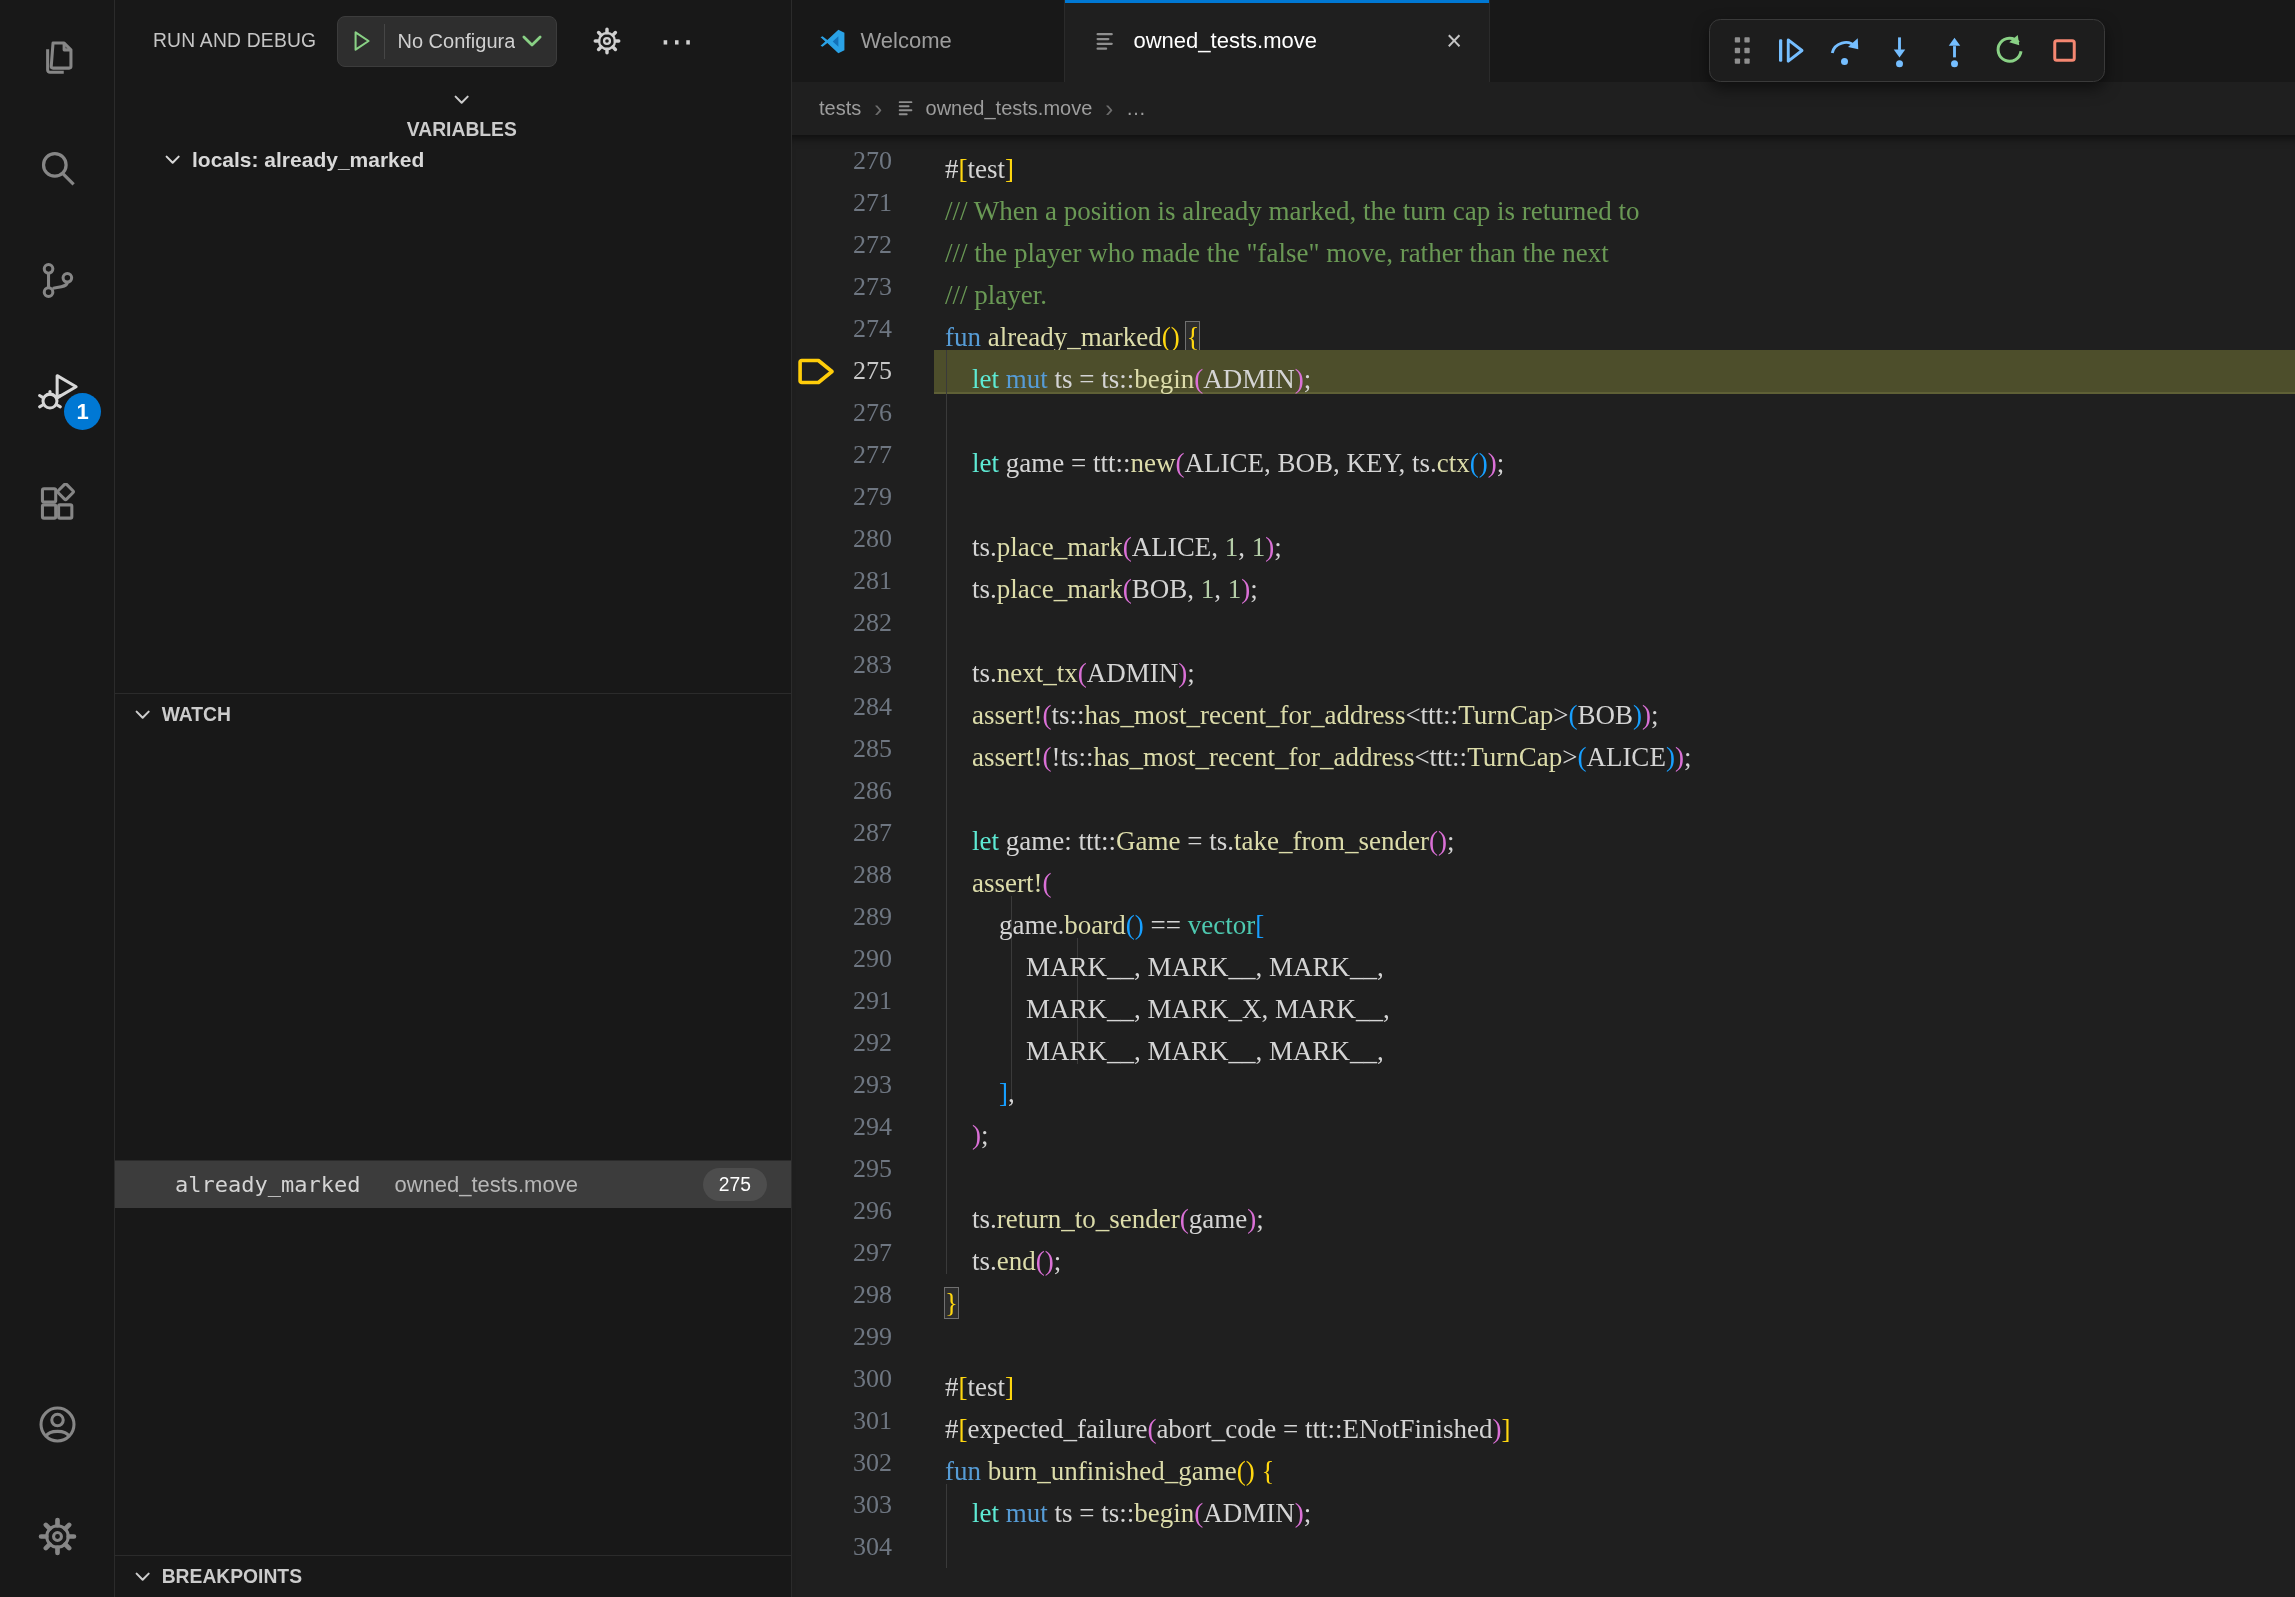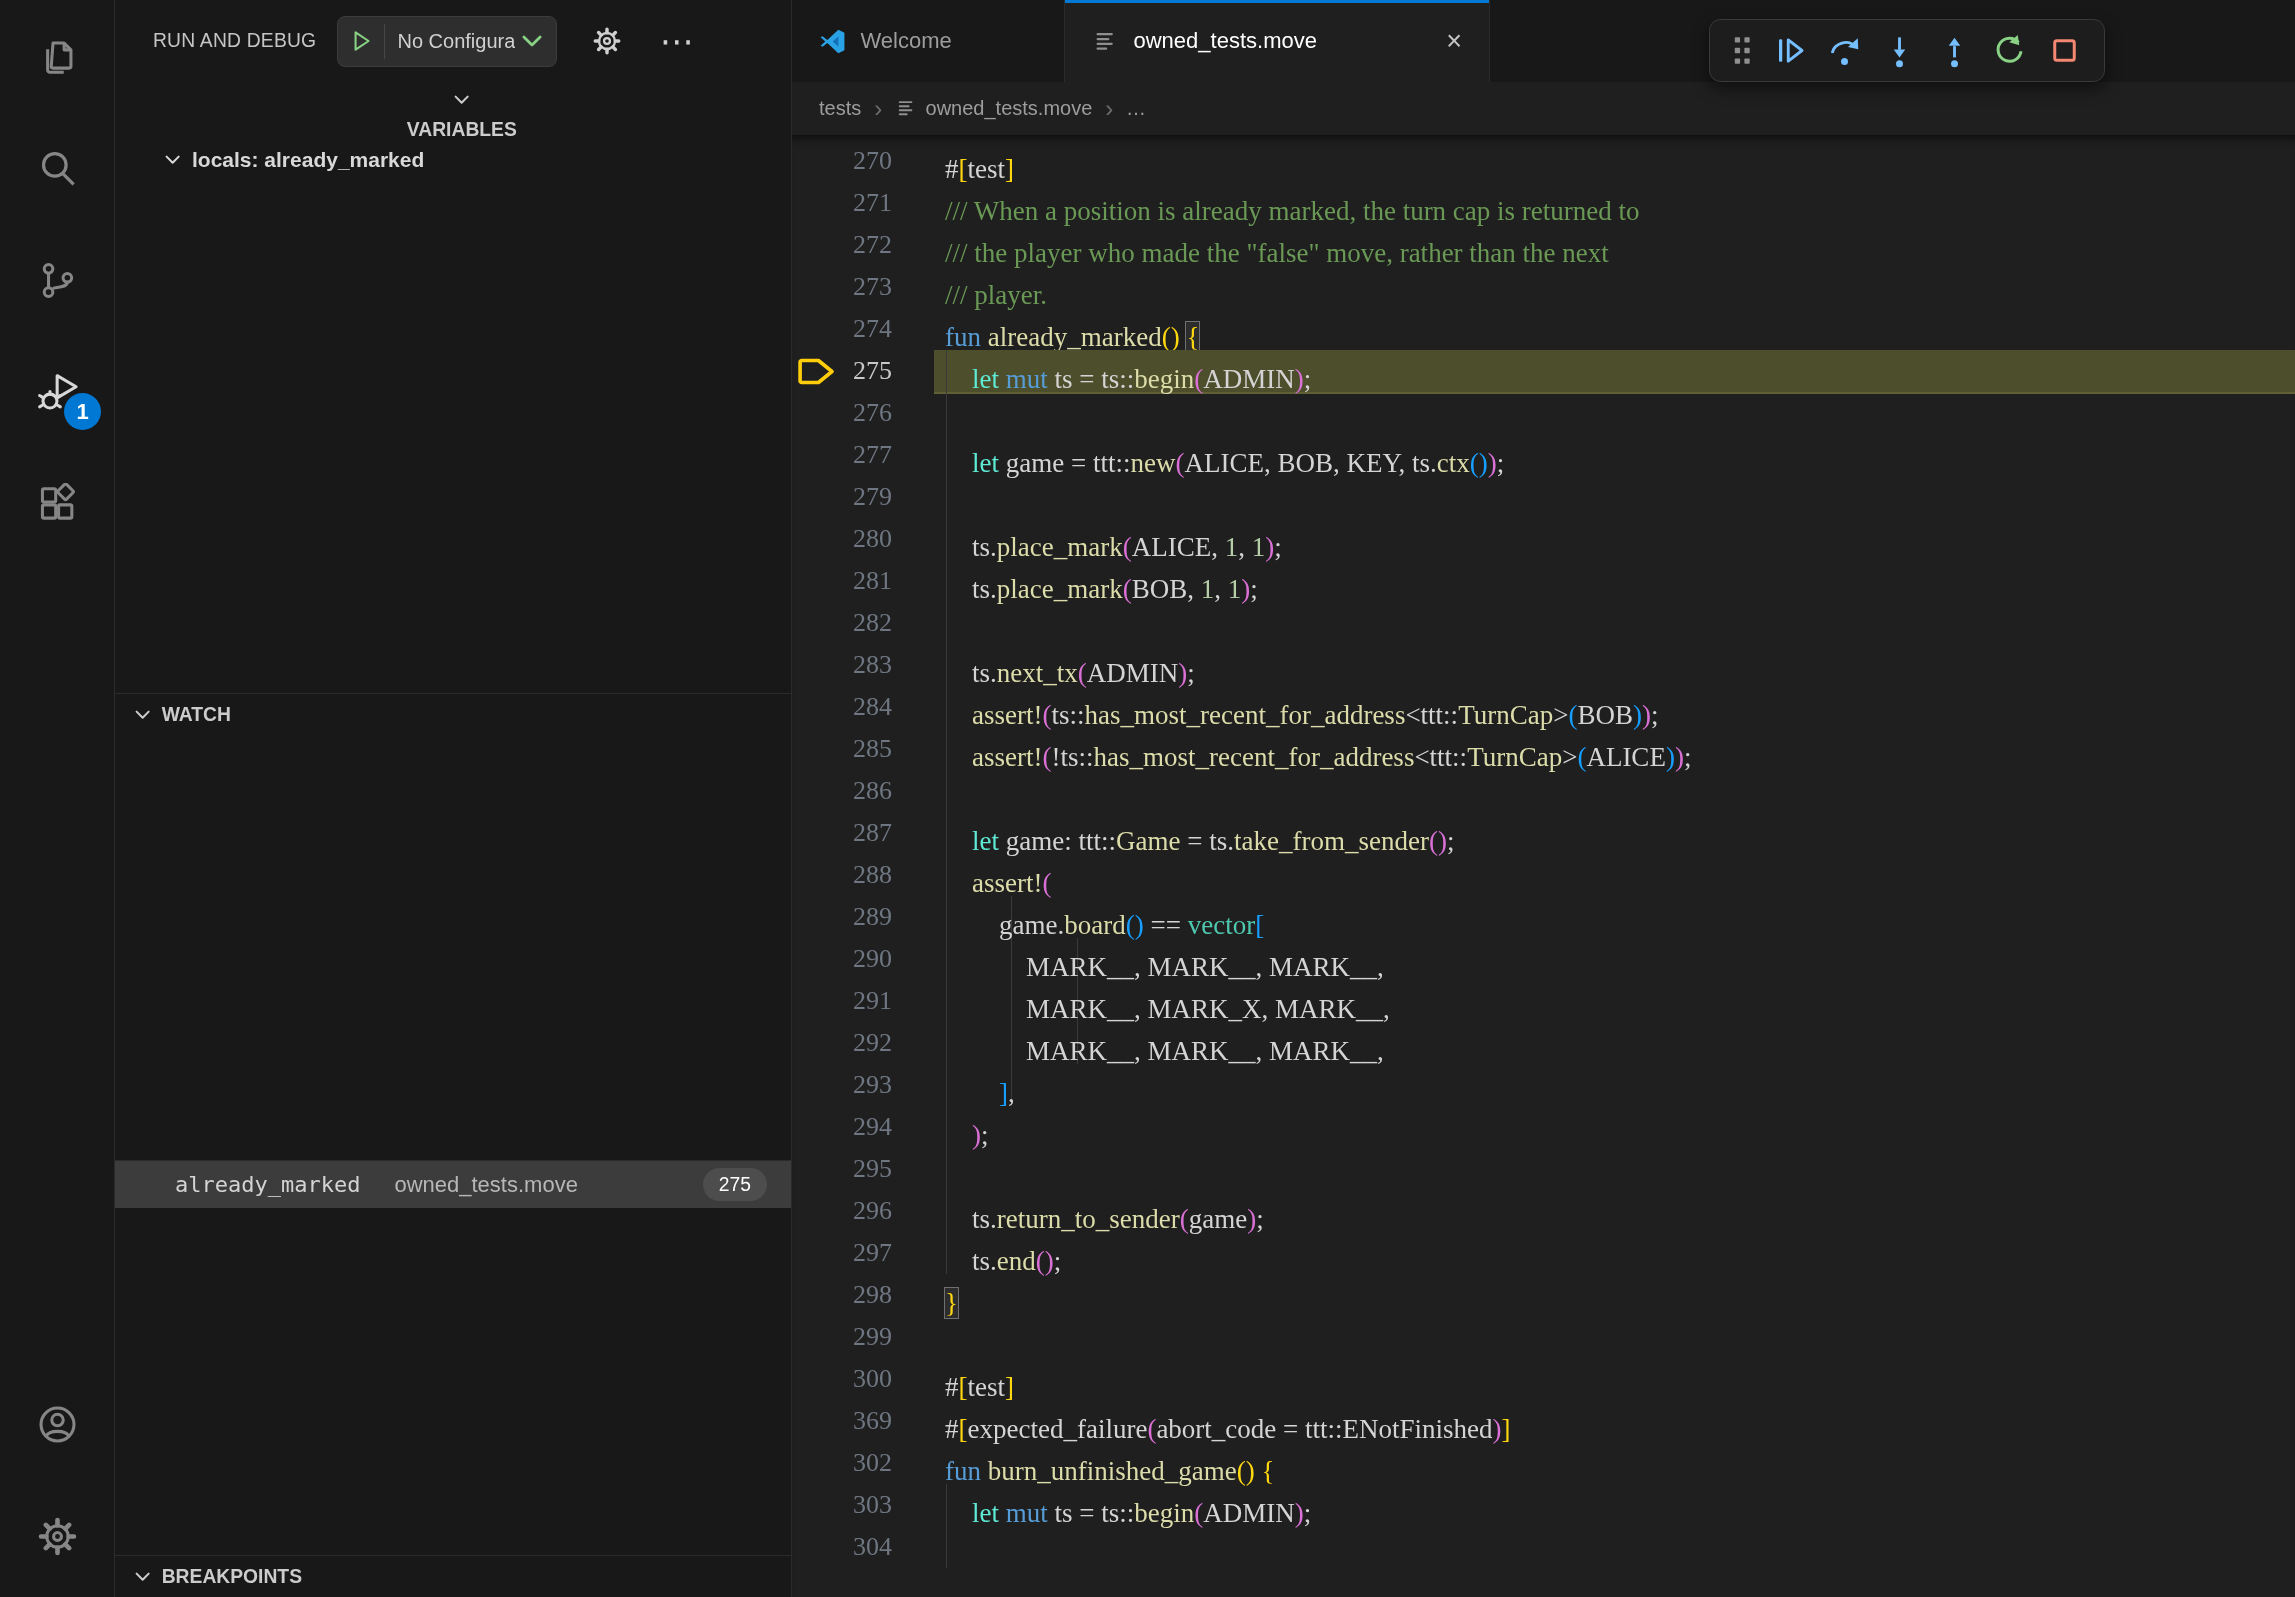--- a/index.html
+++ b/index.html
@@ -386,21 +386,21 @@
         <div class="crow"><span class="guide" style="left: 154px;"></span><span class="guide" style="left: 219px;"></span><span class="guide" style="left: 285px;"></span><span class="ln">291</span><span class="content"><span class="tk-w">            MARK__, MARK_X, MARK__,</span></span></div>
         <div class="crow"><span class="guide" style="left: 154px;"></span><span class="guide" style="left: 219px;"></span><span class="guide" style="left: 285px;"></span><span class="ln">292</span><span class="content"><span class="tk-w">            MARK__, MARK__, MARK__,</span></span></div>
         <div class="crow"><span class="guide" style="left: 154px;"></span><span class="guide" style="left: 219px;"></span><span class="ln">293</span><span class="content"><span class="tk-w">        </span><span class="tk-b3">]</span><span class="tk-w">,</span></span></div>
         <div class="crow"><span class="guide" style="left: 154px;"></span><span class="ln">294</span><span class="content"><span class="tk-w">    </span><span class="tk-b2">)</span><span class="tk-w">;</span></span></div>
         <div class="crow"><span class="guide" style="left: 154px;"></span><span class="ln">295</span><span class="content"></span></div>
         <div class="crow"><span class="guide" style="left: 154px;"></span><span class="ln">296</span><span class="content"><span class="tk-w">    ts.</span><span class="tk-fn">return_to_sender</span><span class="tk-b2">(</span><span class="tk-w">game</span><span class="tk-b2">)</span><span class="tk-w">;</span></span></div>
         <div class="crow"><span class="guide" style="left: 154px;"></span><span class="ln">297</span><span class="content"><span class="tk-w">    ts.</span><span class="tk-fn">end</span><span class="tk-b2">(</span><span class="tk-b2">)</span><span class="tk-w">;</span></span></div>
         <div class="crow"><span class="ln">298</span><span class="content"><span class="tk-mb">}</span></span></div>
         <div class="crow"><span class="ln">299</span><span class="content"></span></div>
         <div class="crow"><span class="ln">300</span><span class="content"><span class="tk-w">#</span><span class="tk-b1">[</span><span class="tk-w">test</span><span class="tk-b1">]</span></span></div>
-        <div class="crow"><span class="ln">369</span><span class="content"><span class="tk-w">#</span><span class="tk-b1">[</span><span class="tk-w">expected_failure</span><span class="tk-b2">(</span><span class="tk-w">abort_code = ttt::ENotFinished</span><span class="tk-b2">)</span><span class="tk-b1">]</span></span></div>
+        <div class="crow"><span class="ln">301</span><span class="content"><span class="tk-w">#</span><span class="tk-b1">[</span><span class="tk-w">expected_failure</span><span class="tk-b2">(</span><span class="tk-w">abort_code = ttt::ENotFinished</span><span class="tk-b2">)</span><span class="tk-b1">]</span></span></div>
         <div class="crow"><span class="ln">302</span><span class="content"><span class="tk-kb">fun </span><span class="tk-fn">burn_unfinished_game</span><span class="tk-b1">(</span><span class="tk-b1">)</span><span class="tk-w"> </span><span class="tk-b1">{</span></span></div>
         <div class="crow"><span class="guide" style="left: 154px;"></span><span class="ln">303</span><span class="content"><span class="tk-w">    </span><span class="tk-km">let</span><span class="tk-w"> </span><span class="tk-kb">mut</span><span class="tk-w"> ts = ts::</span><span class="tk-fn">begin</span><span class="tk-b2">(</span><span class="tk-w">ADMIN</span><span class="tk-b2">)</span><span class="tk-w">;</span></span></div>
         <div class="crow"><span class="guide" style="left: 154px;"></span><span class="ln">304</span><span class="content"></span></div>
       </div>
   </main>
 
 </div>
 
 
 </body></html>

